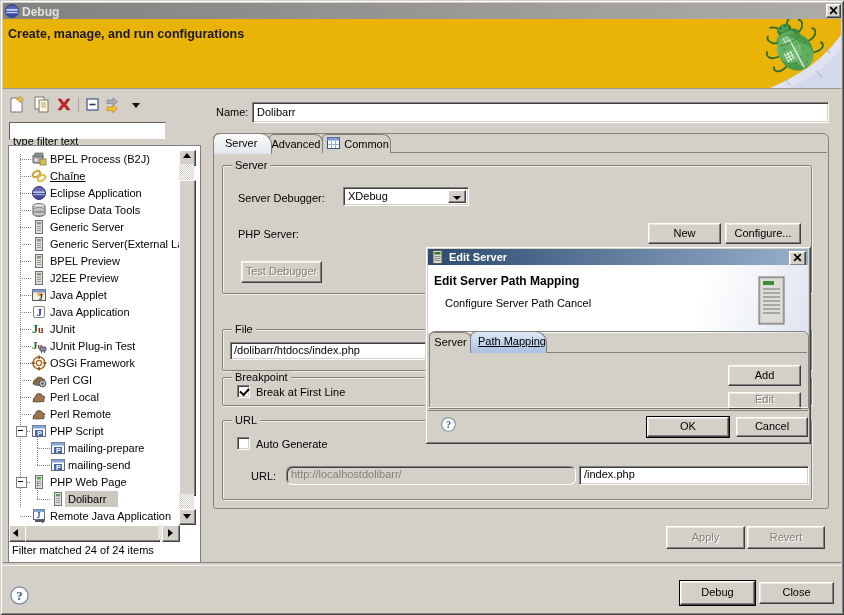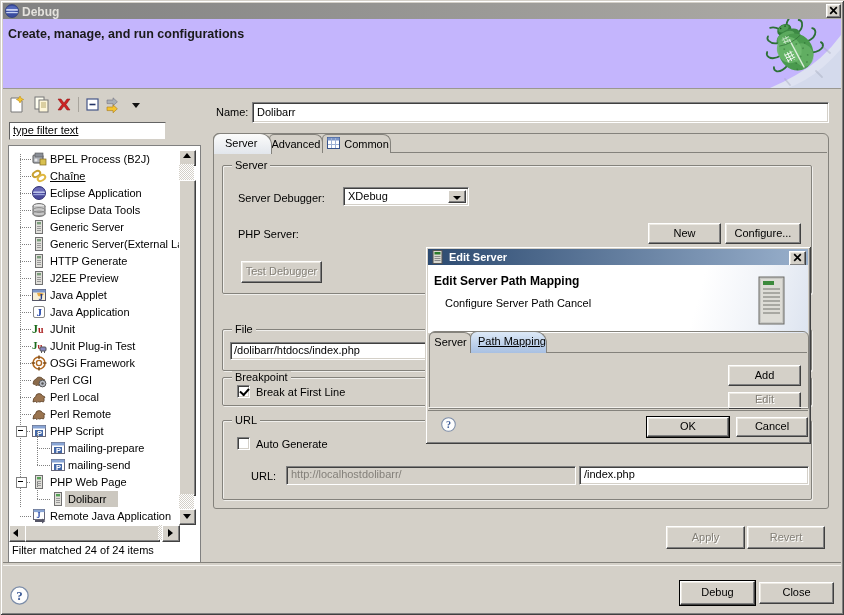--- a/index.html
+++ b/index.html
@@ -80,21 +80,21 @@
 <ellipse cx="7" cy="5" rx="6" ry="3" fill="#5a6fc0" opacity="0.8"></ellipse>
 <rect x="1" y="5.2" width="12" height="1.4" fill="#e8ecff"></rect>
 <rect x="1" y="8" width="12" height="1.2" fill="#c8d2f4"></rect>
 <circle cx="7" cy="7" r="6.5" fill="none" stroke="#2a3878" stroke-width="0.7"></circle>
 </svg></div>
 <div class="lbl" style="left:22px;top:5px;font-weight:bold;font-size:12px;color:#e4e2dd;">Debug</div>
 <div class="btn" style="left:826px;top:4px;width:13px;height:12px;text-align:center;"><svg width="9" height="9" viewBox="0 0 9 9" style="margin-top:1px;">
         <path d="M1.2 1.2 L7.8 7.8 M7.8 1.2 L1.2 7.8" stroke="#000" stroke-width="1.7"></path>
       </svg></div>
 
-<div class="abs" id="banner" style="left:3px;top:19px;width:838px;height:69px;background:#c4b5fd;overflow:hidden;">
+<div class="abs" id="banner" style="left:3px;top:19px;width:838px;height:69px;background:#eab308;overflow:hidden;">
   <svg class="abs" style="left:597px;top:0px;" width="241" height="69" viewBox="0 0 241 69">
     <path d="M 241 16 Q 222 42 196 56 Q 184 63 170 69 L 241 69 Z" fill="#dee2f1"></path>
     <path d="M 241 30 Q 224 50 205 61 Q 196 66 188 69 L 241 69 Z" fill="#d4daec"></path>
   </svg>
   <div class="lbl" style="left:5px;top:8px;font-weight:bold;font-size:12.5px;color:#1a1a1a;">Create, manage, and run configurations</div>
   <div class="abs" id="bug" style="left:750px;top:-26px;"><svg width="88" height="104" viewBox="0 0 88 104">
           <g stroke="#a2a8ba" stroke-width="1.8" opacity="0.4" stroke-linecap="round">
             <path d="M63 78 l6 6"></path>
             <path d="M32 86 l5 6"></path>
             <path d="M71 55 l6 5"></path>
@@ -156,21 +156,21 @@
         <path d="M50 4 L53 4 L56 8 L59 4 L62 4 L58 9.5 L62 15 L59 15 L56 11 L53 15 L50 15 L54 9.5 Z" fill="#cc2222" stroke="#881111" stroke-width="0.5"></path>
         <line x1="70.5" y1="2" x2="70.5" y2="17" stroke="#a8a49c"></line>
         <rect x="79" y="4" width="11" height="11" fill="#fff" stroke="#445588" stroke-width="1.2"></rect>
         <line x1="81.5" y1="9.5" x2="87.5" y2="9.5" stroke="#223366" stroke-width="1.6"></line>
         <path d="M99 5 h6 v-2.2 l4.4 4 -4.4 4 v-2.2 h-6 z" fill="#aab0b8" stroke="#667" stroke-width="0.5"></path>
         <path d="M99 12 h6 v-2.2 l4.4 4 -4.4 4 v-2.2 h-6 z" fill="#f4c430" stroke="#a87818" stroke-width="0.6"></path>
         <path d="M124 8 h8 l-4 5 z" fill="#111"></path>
       </svg></div>
 
 <div class="sunken" style="left:9px;top:122px;width:155px;height:16px;border-color:#636363 #d4d0c8 #d4d0c8 #636363;box-shadow:none;">
-  <div class="lbl" style="left:3px;top:1px;text-decoration:underline;">type filter text</div>
+  <div class="lbl" style="left:3px;top:12px;text-decoration:underline;">type filter text</div>
 </div>
 
 <div class="abs" id="treebox" style="left:8px;top:145px;width:191px;height:416px;background:#fff;border:1px solid #808080;overflow:hidden;">
   <div id="treerows" class="abs" style="left:0;top:0;width:170px;height:378px;overflow:hidden;">
         <div class="dotv" style="left:11px;top:8px;height:353px;"></div>
         <div class="doth" style="left:11px;top:13px;width:11px;"></div>
         <div class="row" style="top:5px;">
           <div class="ic" style="left:22px;"><svg width="16" height="16" viewBox="0 0 16 16">
               <rect x="2" y="4" width="10" height="8" rx="1" fill="#b0b4bc" stroke="#555"></rect>
               <rect x="4" y="2" width="8" height="4" fill="#8a8f98" stroke="#555" stroke-width="0.6"></rect>
@@ -232,21 +232,21 @@
         </div>
         <div class="doth" style="left:11px;top:115px;width:11px;"></div>
         <div class="row" style="top:107px;">
           <div class="ic" style="left:22px;"><svg width="16" height="16" viewBox="0 0 16 16">
               <rect x="4.5" y="1.5" width="7" height="13" fill="#e0dfda" stroke="#707070"></rect>
               <rect x="6" y="3" width="4" height="2.4" fill="#7a9c7a"></rect>
               <rect x="6" y="7" width="4" height="1" fill="#999"></rect>
               <rect x="6" y="9" width="4" height="1" fill="#999"></rect>
               <rect x="6" y="11" width="4" height="1" fill="#999"></rect>
             </svg></div>
-          <div class="tx" style="left:41px;">HTTP Generate</div>
+          <div class="tx" style="left:41px;">BPEL Preview</div>
         </div>
         <div class="doth" style="left:11px;top:132px;width:11px;"></div>
         <div class="row" style="top:124px;">
           <div class="ic" style="left:22px;"><svg width="16" height="16" viewBox="0 0 16 16">
               <rect x="4.5" y="1.5" width="7" height="13" fill="#e0dfda" stroke="#707070"></rect>
               <rect x="6" y="3" width="4" height="2.4" fill="#7a9c7a"></rect>
               <rect x="6" y="7" width="4" height="1" fill="#999"></rect>
               <rect x="6" y="9" width="4" height="1" fill="#999"></rect>
               <rect x="6" y="11" width="4" height="1" fill="#999"></rect>
             </svg></div>
@@ -461,21 +461,21 @@
   <div class="grouplabel" style="left:9px;">Breakpoint</div>
   <div class="cb checked" style="left:14px;top:7px;"></div>
   <div class="lbl" style="left:33px;top:8px;">Break at First Line</div>
 </div>
 
 <div class="group" style="left:222px;top:420px;width:588px;height:78px;">
   <div class="grouplabel" style="left:9px;">URL</div>
   <div class="cb" style="left:14px;top:16px;"></div>
   <div class="lbl" style="left:33px;top:17px;">Auto Generate</div>
   <div class="lbl" style="left:28px;top:49px;">URL:</div>
-  <div class="sunken" style="left:63px;top:45px;width:288px;height:17px;background:#d4d0c8;">
+  <div class="sunken" style="left:63px;top:45px;width:288px;height:17px;background:#d4d0c8;border-radius:6px;">
     <div class="lbl" style="left:4px;top:1px;color:#84807a;">http://localhostdolibarr/</div>
   </div>
   <div class="sunken" style="left:356px;top:45px;width:228px;height:17px;">
     <div class="lbl" style="left:4px;top:1px;">/index.php</div>
   </div>
 </div>
 
 <div class="btn dis" style="left:666px;top:526px;width:77px;height:21px;line-height:20px;">Apply</div>
 <div class="btn dis" style="left:747px;top:526px;width:76px;height:21px;line-height:20px;">Revert</div>
 

